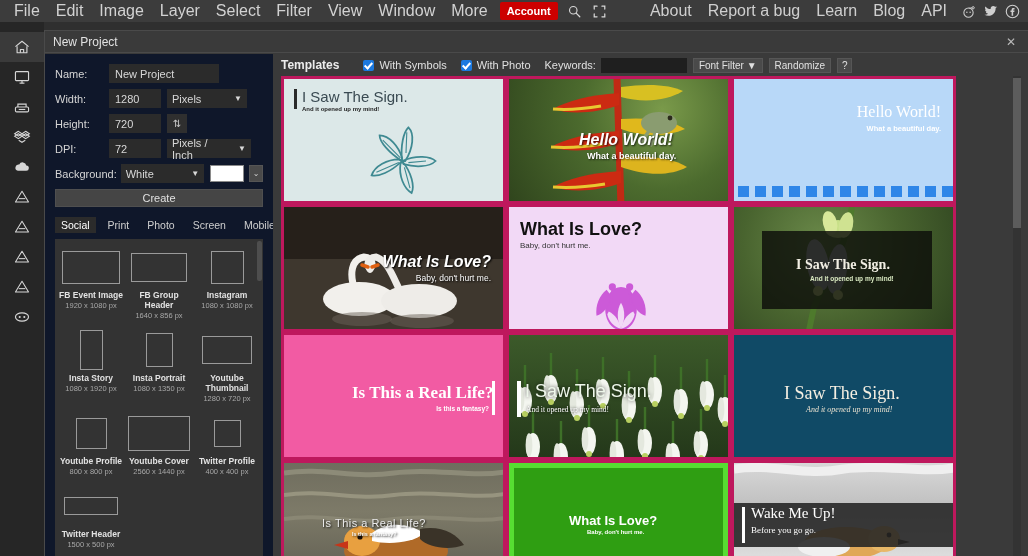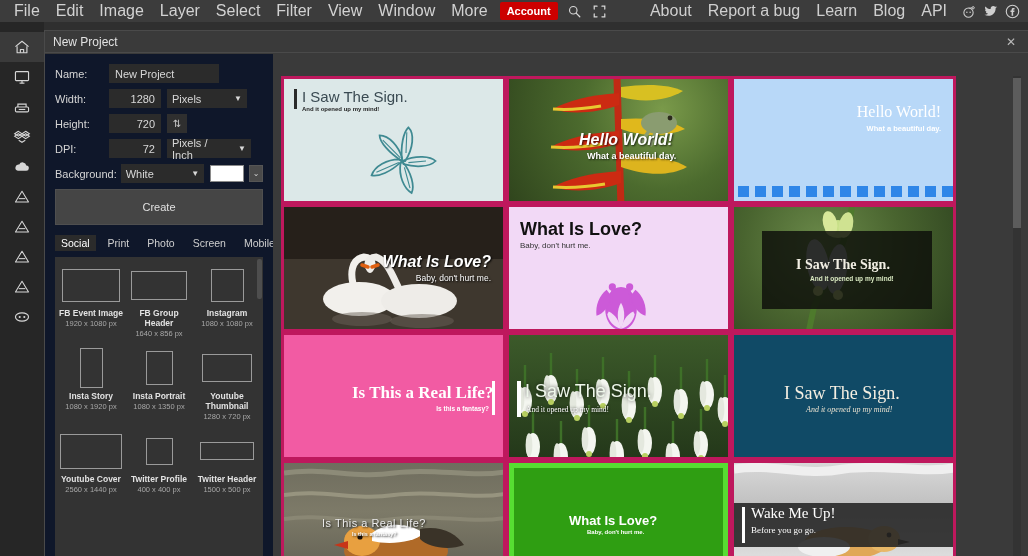--- a/index.html
+++ b/index.html
@@ -66,21 +66,21 @@
     position:relative;
   }
   .frow { display:flex; align-items:center; margin-bottom:6px; height:19px; }
   .flabel { width:54px; font-size:11px; color:#d5d5d5; }
   .finput {
     background:#2b2b2b; border:1px solid #2b2b2b; color:#d8d8d8;
     font-size:11px; height:19px; padding:0 5px; font-family:"Liberation Sans", sans-serif;
     outline:none;
   }
   .finput.name { width:110px; }
-  .finput.num { width:52px;text-align:right; }
+  .finput.num { width:52px; }
   .fselect {
     background:#2b2b2b; color:#d8d8d8; border:1px solid #2b2b2b; height:19px;
     font-size:11px; padding:0 4px; position:relative; display:flex;
     align-items:center; margin-left:6px;
   }
   .fselect .cv { margin-left:auto; padding-left:10px; font-size:8px; }
   .fselect.units { width:80px; }
   .fselect.dpi { width:84px; }
   .fselect.bg { width:84px; margin-left:0; }
   .linkbtn {
@@ -88,21 +88,21 @@
     display:flex; align-items:center; justify-content:center; color:#c9c9c9;
     font-size:10px; border:1px solid #2f2f2f;
   }
   .swatch { width:34px; height:17px; background:#ffffff; border:1px solid #8a8a8a; margin-left:6px; }
   .swbtn {
     margin-left:5px; width:14px; height:17px; background:#4a4a4a; color:#d0d0d0;
     font-size:8px; display:flex; align-items:center; justify-content:center;
     border:1px solid #555;
   }
   .create-btn {
-    margin-top:4px; width:208px; height:36px; background:#454545; color:#e0e0e0;
+    margin-top:4px; width:208px; height:18px; background:#454545; color:#e0e0e0;
     font-size:11px; display:flex; align-items:center; justify-content:center;
     border:1px solid #4f4f4f;
   }
 
   .tabs { display:flex; align-items:center; margin-top:10px; gap:6px; }
   .tab { font-size:10.5px; color:#cfcfcf; padding:2px 6px; white-space:nowrap; }
   .tab.active { background:#2b2b2b; color:#ffffff; }
 
   .presets {
     margin-top:6px; width:208px; height:370px; background:#333333;
@@ -391,20 +391,27 @@
               </div>
               <div class="preset">
                 <div class="preset-thumb-wrap">
                   <div class="preset-thumb" style="width:50px;height:28px"></div>
                 </div>
                 <div class="preset-name">Youtube Thumbnail</div>
                 <div class="preset-size">1280 x 720 px</div>
               </div>
               <div class="preset">
                 <div class="preset-thumb-wrap">
+                  <div class="preset-thumb" style="width:31px;height:31px"></div>
+                </div>
+                <div class="preset-name">Youtube Profile</div>
+                <div class="preset-size">800 x 800 px</div>
+              </div>
+              <div class="preset">
+                <div class="preset-thumb-wrap">
                   <div class="preset-thumb" style="width:62px;height:35px"></div>
                 </div>
                 <div class="preset-name">Youtube Cover</div>
                 <div class="preset-size">2560 x 1440 px</div>
               </div>
               <div class="preset">
                 <div class="preset-thumb-wrap">
                   <div class="preset-thumb" style="width:27px;height:27px"></div>
                 </div>
                 <div class="preset-name">Twitter Profile</div>
@@ -416,20 +423,40 @@
                 </div>
                 <div class="preset-name">Twitter Header</div>
                 <div class="preset-size">1500 x 500 px</div>
               </div>
             </div>
           <div class="presets-sb"></div>
         </div>
       </div>
 
       <div class="rightcol">
+        <div class="tpl-head">
+          <span class="tpl-title">Templates</span>
+
+          <div class="cbwrap">
+            <span class="cbox"></span>
+            <span class="cblabel">With Symbols</span>
+          </div>
+
+          <div class="cbwrap">
+            <span class="cbox"></span>
+            <span class="cblabel">With Photo</span>
+          </div>
+
+          <span class="kwlabel">Keywords:</span>
+          <input class="kwinput" value="" style="">
+
+          <div class="smallbtn">Font Filter ▼</div>
+          <div class="smallbtn">Randomize</div>
+          <div class="smallbtn q">?</div>
+        </div>
 
         <div class="tpl-scroll">
           <div class="tpl-grid" id="tpl-grid">
               <div class="card">
                 <div class="card-inner" style="background:#dce8e8">
                   <div class="bar" style="left:10px;top:10px;width:3px;height:20px;background:#2a2a2a"></div>
                   <span class="t-title" style="left:18px;top:9px;font-size:15px;font-weight:normal;color:#3a4a52">I Saw The Sign.</span>
                   <span class="t-sub" style="left:18px;top:27px;font-size:6px;font-weight:bold;color:#1e1e1e">And it opened up my mind!</span>
                   <svg style="position:absolute;left:78px;top:42px" width="80" height="80" viewBox="0 0 100 100" fill="none" stroke="#3f8a92" stroke-width="2.2">
                     <path d="M50 50 C48 30 52 14 58 8 C66 16 64 34 54 50Z"></path>

